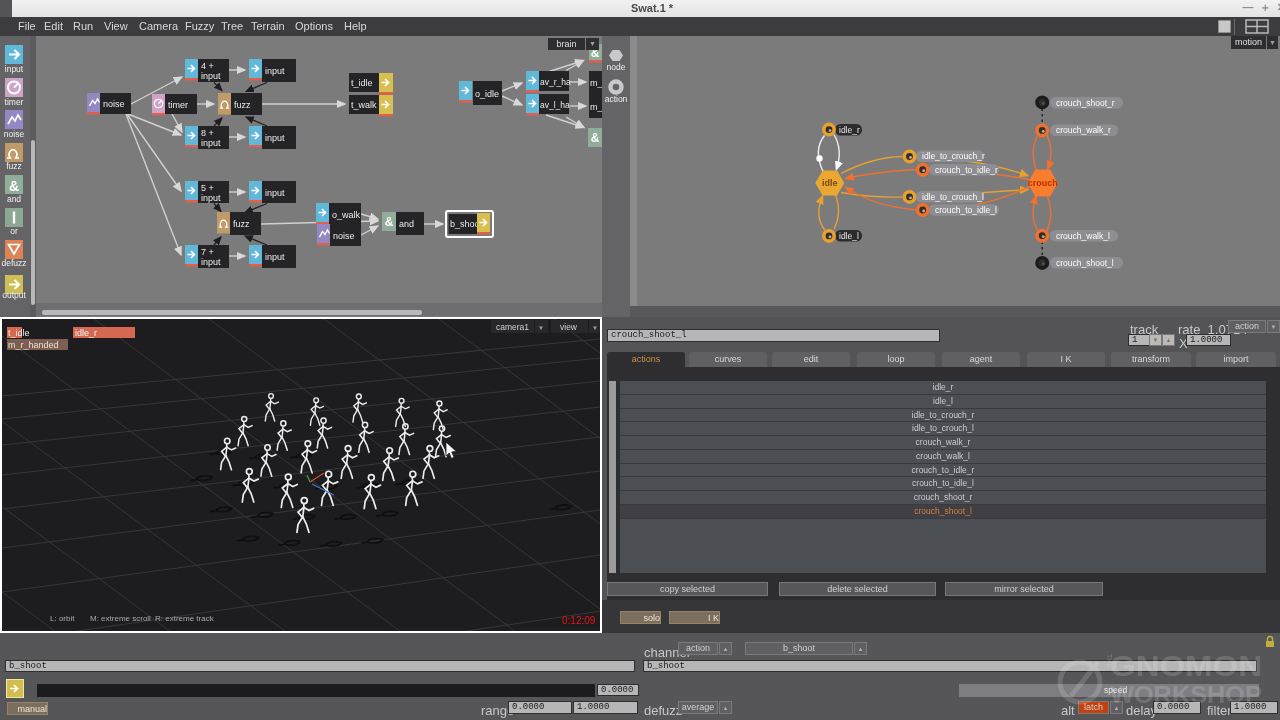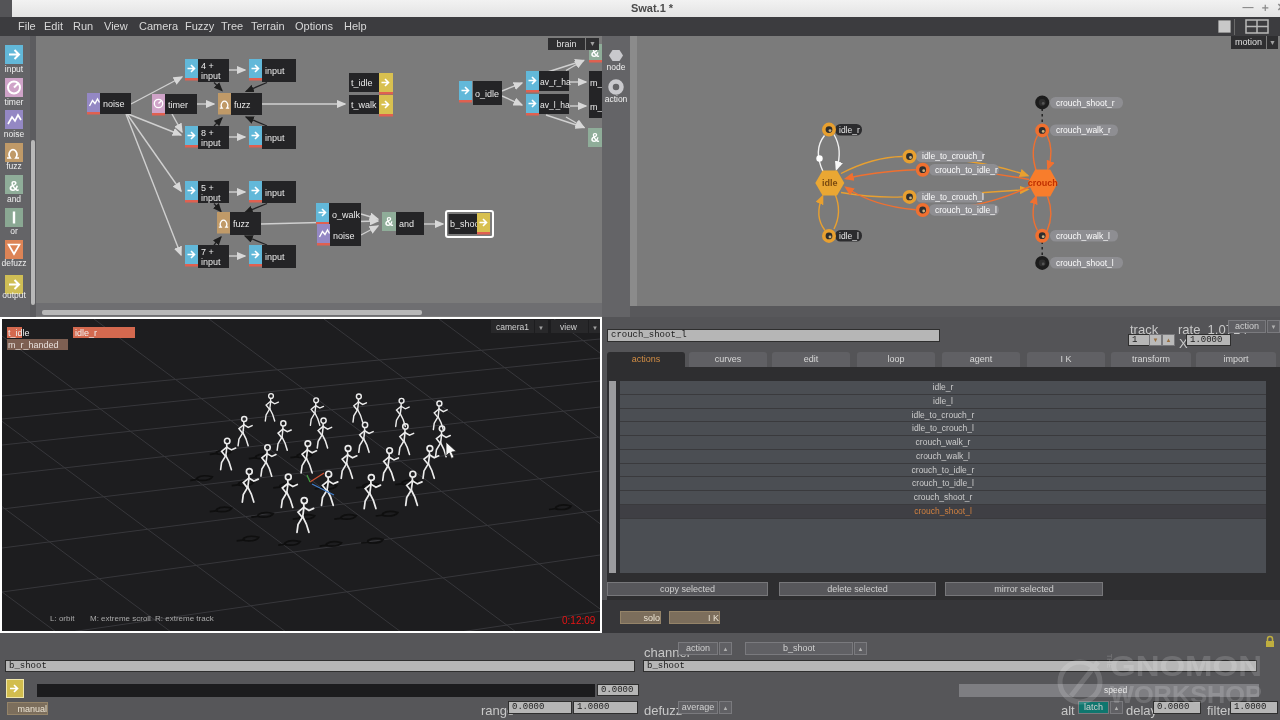--- a/index.html
+++ b/index.html
@@ -538,21 +538,21 @@
   <div class="field" style="left:597px;top:51px;width:37px;height:10px;">0.0000</div>
   <div class="abs" style="left:959px;top:51px;width:300px;height:13px;background:#7e7e82;color:#e8e8e8;font-size:9px;line-height:13px;"><span style="margin-left:145px;font-size:8.5px">speed</span></div>
   <div class="bbtn" style="left:7px;top:69px;width:39px;height:11px;line-height:12px;">manual</div>
   <div class="glabel" style="left:481px;top:70px;">range</div>
   <div class="field" style="left:508px;top:68px;width:59px;height:11px;">0.0000</div>
   <div class="field" style="left:573px;top:68px;width:60px;height:11px;">1.0000</div>
   <div class="glabel" style="left:644px;top:70px;">defuzz</div>
   <div class="gbtn" style="left:678px;top:68px;width:38px;height:11px;line-height:11px;background:#606064;border-color:#7a7a7e;">average</div>
   <div class="gbtn" style="left:719px;top:68px;width:11px;height:11px;font-size:6px;line-height:12px;background:#606064;border-color:#7a7a7e;color:#b0b0b0;">▲</div>
   <div class="glabel" style="left:1061px;top:70px;">alt</div>
-  <div class="gbtn" style="left:1078px;top:68px;width:29px;height:11px;line-height:11px;background:#0f766e;border-color:#7a7a7e;">latch</div>
+  <div class="gbtn" style="left:1078px;top:68px;width:29px;height:11px;line-height:11px;background:#c2410c;border-color:#7a7a7e;">latch</div>
   <div class="gbtn" style="left:1110px;top:68px;width:11px;height:11px;font-size:6px;line-height:12px;background:#606064;border-color:#7a7a7e;color:#b0b0b0;">▲</div>
   <div class="glabel" style="left:1126px;top:70px;">delay</div>
   <div class="field" style="left:1153px;top:68px;width:43px;height:11px;">0.0000</div>
   <div class="glabel" style="left:1207px;top:70px;">filter</div>
   <div class="field" style="left:1230px;top:68px;width:43px;height:11px;">1.0000</div>
   <svg class="abs" style="left:1264px;top:2px" width="12" height="13">
     <path d="M3.5 6 v-2 a2.5 2.5 0 0 1 5 0 v2" stroke="#bfae3f" stroke-width="1.5" fill="none"></path>
     <rect x="2" y="6" width="8" height="6" fill="#bfae3f"></rect>
   </svg>
 </div>

